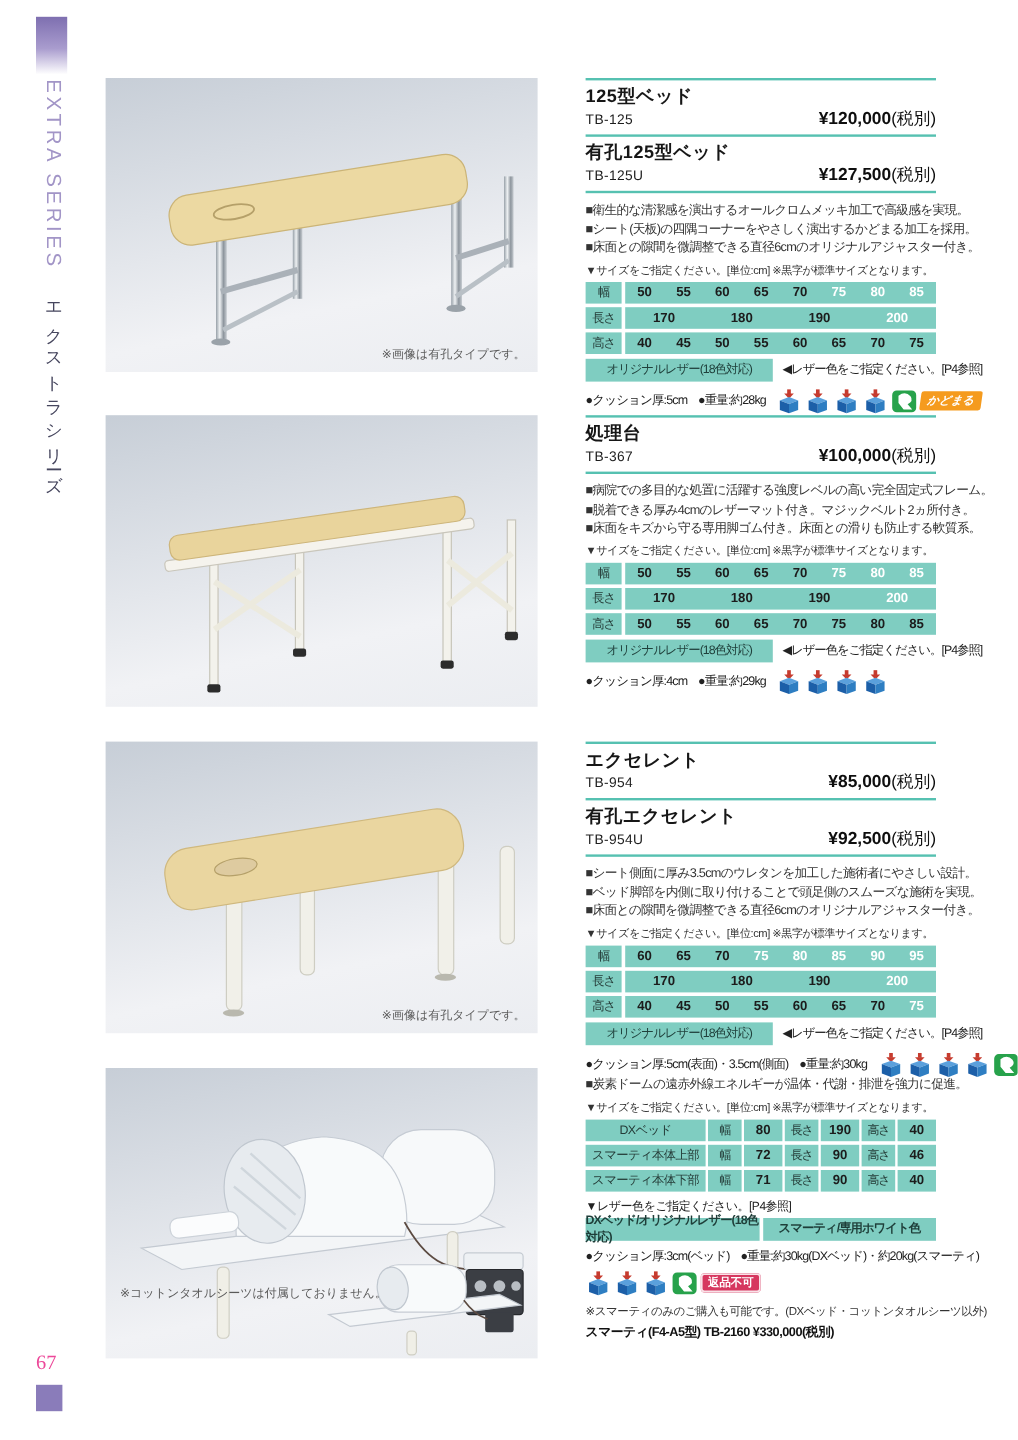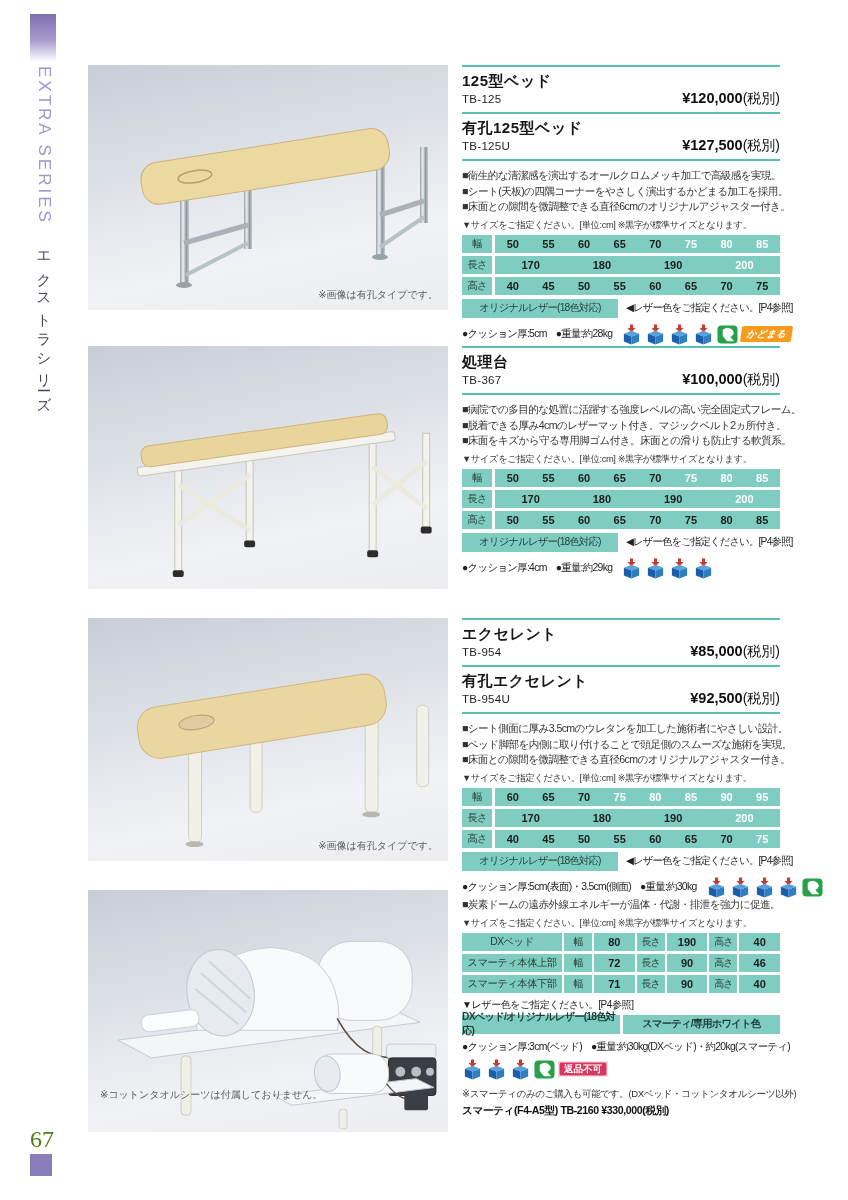--- a/index.html
+++ b/index.html
@@ -8,31 +8,31 @@
     font-family:"Liberation Sans","DejaVu Sans",sans-serif;color:#222;
     overflow:hidden;
   }
   
   .series-bar{position:absolute;left:30px;top:14px;width:26px;height:48px;
     background:linear-gradient(#7e6fb0,#a99cce 55%,rgba(255,255,255,0));}
   .series-text{position:absolute;left:31px;top:66px;writing-mode:vertical-rl;text-orientation:mixed;line-height:26px;}
   .series-en{font-size:17px;letter-spacing:3px;color:#a295c7;}
   .series-ja{font-size:14.5px;letter-spacing:3.5px;color:#46465e;padding-top:18px;font-weight:500;}
   .page-number{position:absolute;left:30px;top:1126px;font-family:"Liberation Serif","DejaVu Serif",serif;
-    font-size:24px;color:#4d7c0f;}
+    font-size:17px;color:#ec4899;}
   .page-square{position:absolute;left:30px;top:1154px;width:22px;height:22px;background:var(--purple,#8a7cba);}
   
   .section{position:absolute;left:88px;width:692px;display:flex;gap:14px;}
   .photo{width:360px;flex:0 0 360px;position:relative;
     background:linear-gradient(168deg,#c7ced7 0%,#dde1e7 38%,#f1f2f5 72%,#ebedf1 100%);}
   .photo svg{position:absolute;left:0;top:0;width:100%;height:100%;}
   .caption{position:absolute;font-size:10px;color:#5a5a5a;letter-spacing:0px;}
   .caption.right{right:10px;bottom:8px;}
-  .caption.left{left:12px;bottom:30px;}
-  .info{flex:1;min-width:0;}
+  .caption.left{left:12px;bottom:47px;}
+  .info{flex:1;min-width:0;margin-left:26px;}
   .product-head{padding:5px 0 4px;border-bottom:2px solid var(--teal,#56c1b1);}
   .product-head.first{border-top:2px solid var(--teal,#56c1b1);}
   .p-name{font-size:15px;font-weight:bold;color:#161616;letter-spacing:0.5px;line-height:17px;}
   .p-row{display:flex;justify-content:space-between;align-items:baseline;margin-top:1px;}
   .p-model{font-size:11.5px;color:#1d1d1d;letter-spacing:0.3px;}
   .p-price{font-size:14.5px;font-weight:bold;color:#0e0e0e;white-space:nowrap;}
   .p-tax{font-size:14px;font-weight:normal;}
   .bullets{margin-top:7px;}
   .bullet{font-size:10.6px;line-height:15.6px;color:#333;letter-spacing:-0.6px;white-space:nowrap;}
   .size-note{margin-top:4px;font-size:9.3px;color:#333;letter-spacing:-0.4px;white-space:nowrap;}

